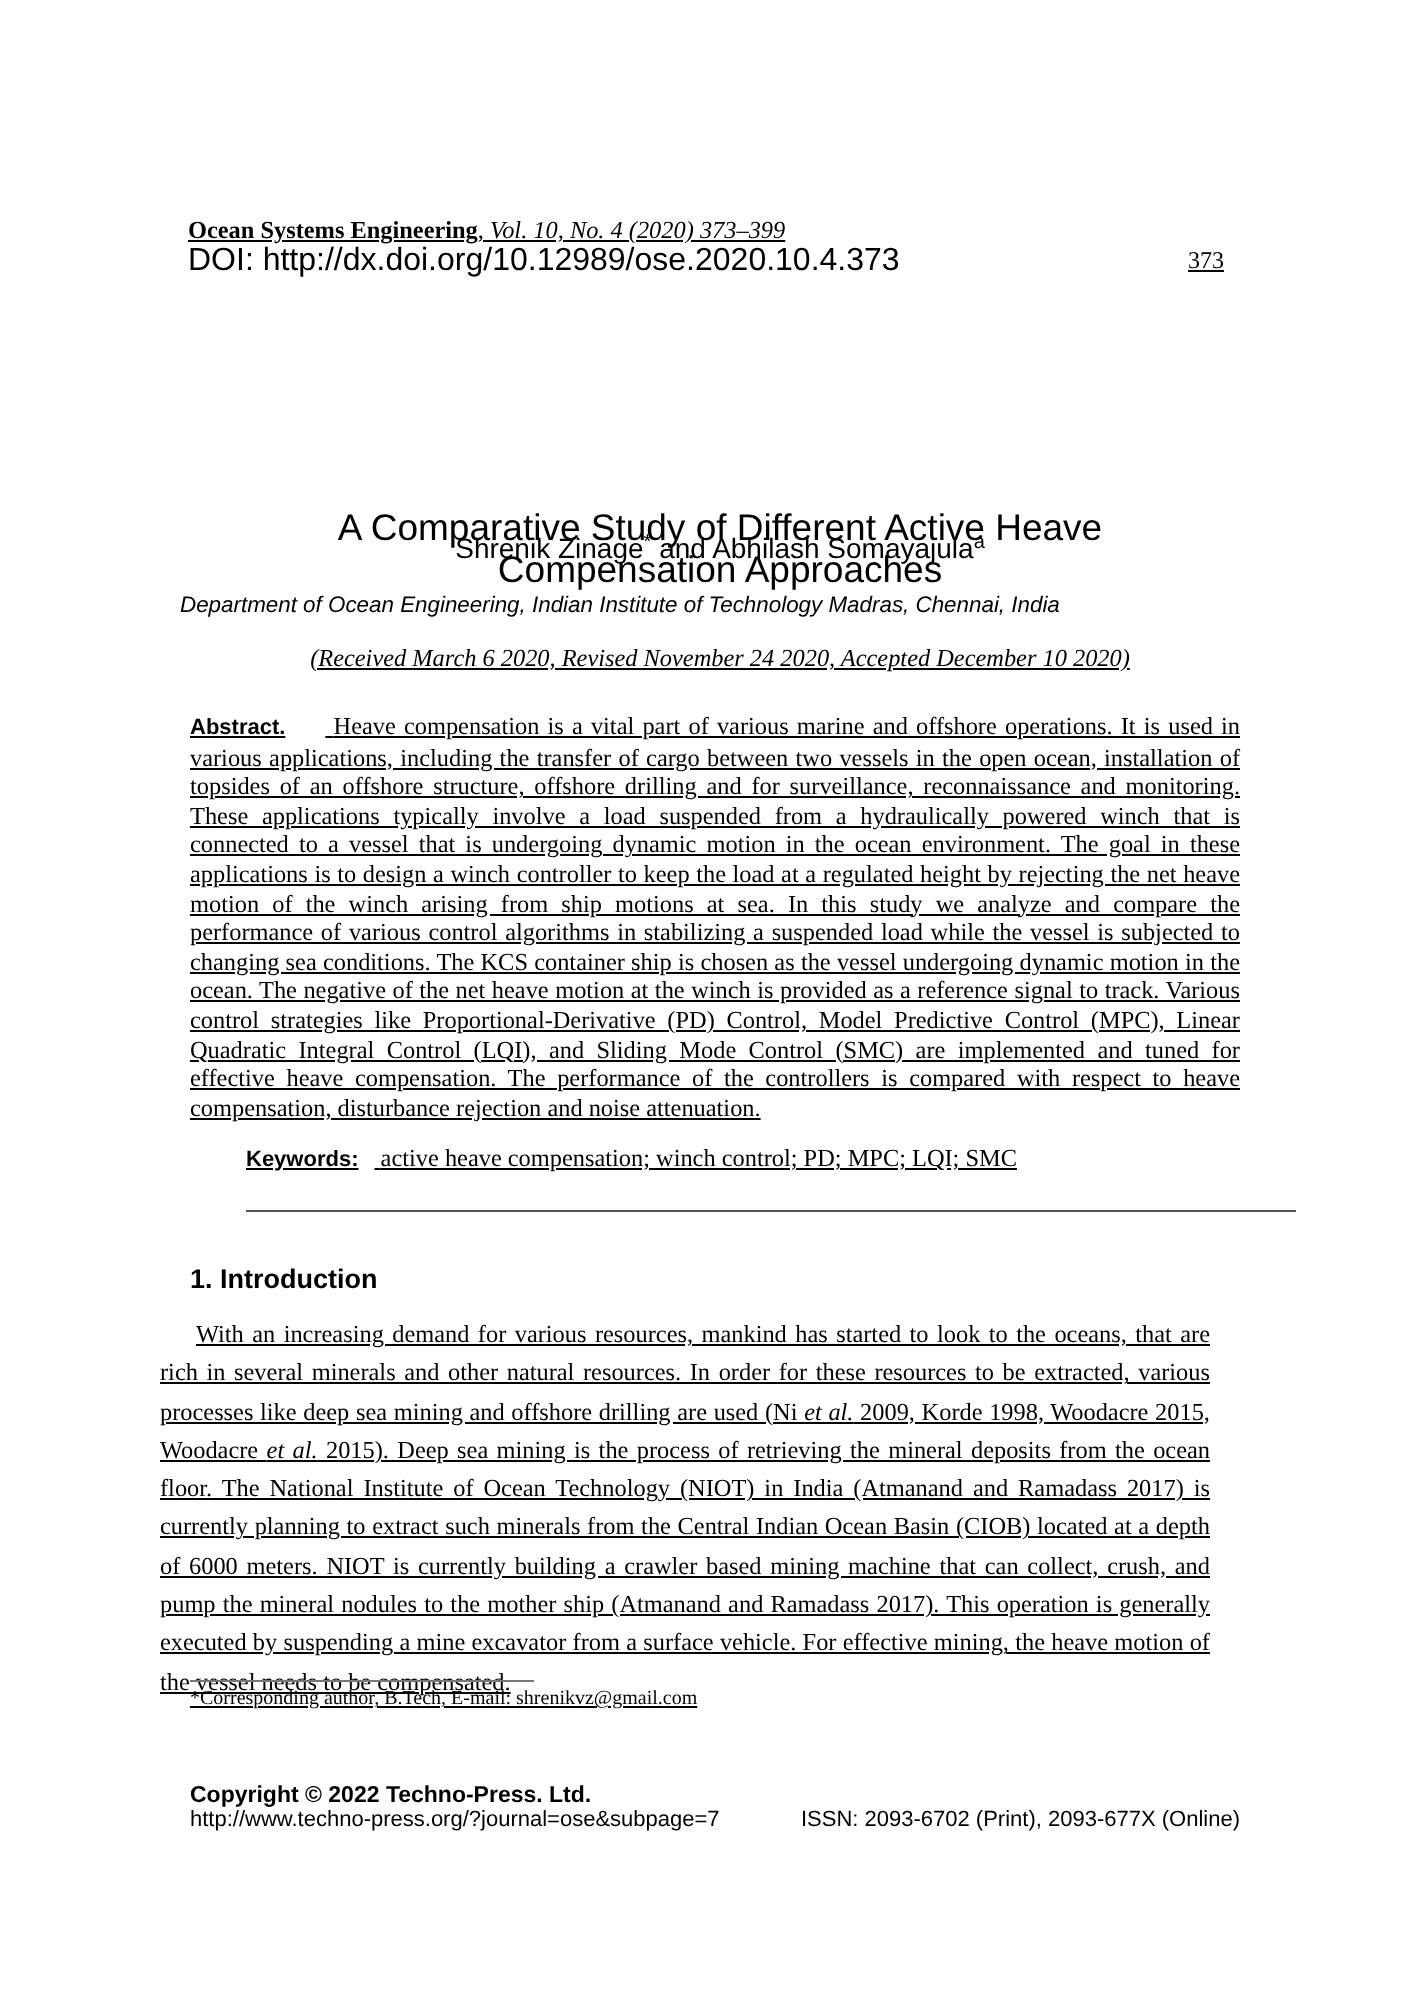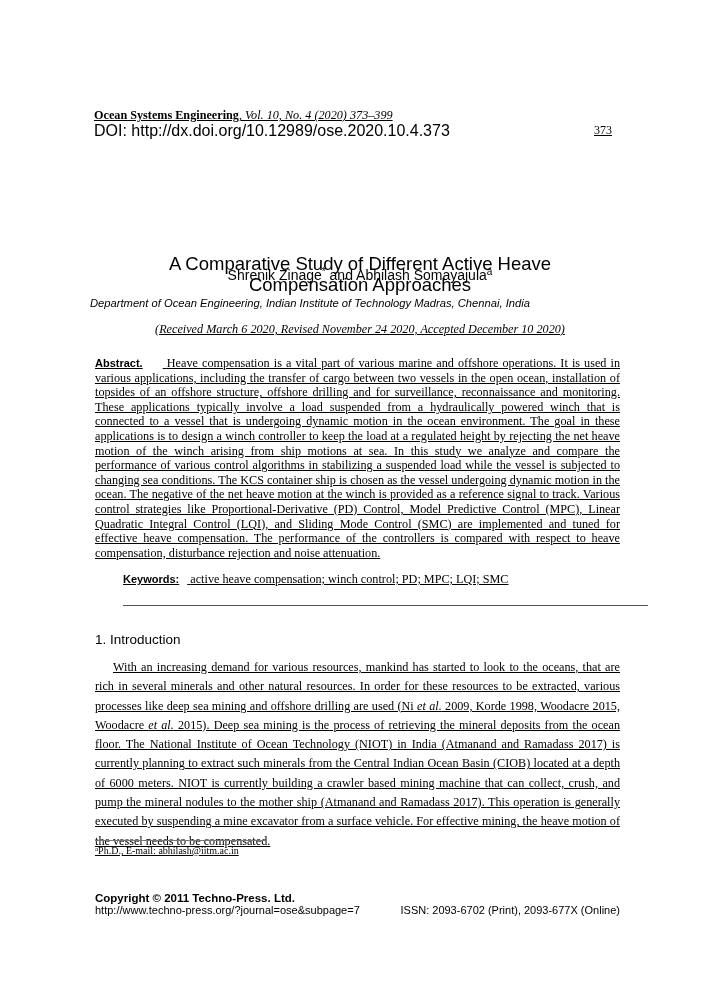--- a/index.html
+++ b/index.html
@@ -17,22 +17,22 @@
     #authors { left: 90px; width: 540px; top: 266px; text-align: center; font-size: 14px; }
     #authors sup { font-size: 10px; vertical-align: 5px; }
     #affiliation { left: 90px; width: 540px; top: 297px; font-size: 11.2px; font-style: italic; }
     #received { left: 90px; width: 540px; top: 322px; text-align: center; font-size: 12.2px; font-style: italic; }
 
     #abstract { left: 95px; width: 525px; top: 356px; font-size: 12.2px; line-height: 14.6px; text-align: justify; }
     #abstract .label { font-family: "Liberation Sans", "DejaVu Sans", sans-serif; font-weight: bold; font-size: 11px; margin-right: 20px; }
     #keywords { left: 95px; width: 525px; top: 572px; font-size: 12.2px; padding-bottom: 18px; border-bottom: 1.2px solid #555; margin-left: 28px; }
     #keywords .label { font-family: "Liberation Sans", "DejaVu Sans", sans-serif; font-weight: bold; font-size: 11px; margin-right: 8px; }
 
-    #section-heading { left: 95px; top: 632px; font-size: 13.5px; font-weight: normal; }
-    #intro { left: 95px; width: 525px; top: 658px; font-size: 12.2px; line-height: 19.3px; text-align: justify; text-indent: 18px; }
+    #section-heading { left: 95px; top: 632px; font-size: 13.5px; font-weight: bold; }
+    #intro { left: 80px; width: 525px; top: 658px; font-size: 12.2px; line-height: 19.3px; text-align: justify; text-indent: 18px; }
     #intro i { font-style: italic; }
 
     #footnote-rule { left: 95px; top: 840px; width: 172px; border-top: 1px solid #777; }
     #footnotes { left: 95px; top: 843px; font-size: 10px; line-height: 13.3px; }
     #footnotes sup { font-size: 7px; vertical-align: 3px; }
 
     #copyright { left: 95px; top: 892px; font-size: 11.5px; font-weight: bold; }
     #journal-url { left: 95px; top: 904px; font-size: 11px; }
     #issn { right: 93px; top: 904px; font-size: 11px; }
   </style>
@@ -64,18 +64,18 @@
   <span class="label">Keywords:</span>
   <span>active heave compensation; winch control; PD; MPC; LQI; SMC</span>
 </div>
 
 <div id="section-heading" class="abs sans">1. Introduction</div>
 
 <div id="intro" class="abs serif"><span>With an increasing demand for various resources, mankind has started to look to the oceans, that are rich in several minerals and other natural resources.  In order for these resources to be extracted, various processes like deep sea mining and offshore drilling are used (Ni </span><i>et al.</i><span> 2009, Korde 1998, Woodacre 2015, Woodacre </span><i>et al.</i><span> 2015).  Deep sea mining is the process of retrieving the mineral deposits from the ocean floor.  The National Institute of Ocean Technology (NIOT) in India (Atmanand and Ramadass 2017) is currently planning to extract such minerals from the Central Indian Ocean Basin (CIOB) located at a depth of 6000 meters.  NIOT is currently building a crawler based mining machine that can collect, crush, and pump the mineral nodules to the mother ship (Atmanand and Ramadass 2017).  This operation is generally executed by suspending a mine excavator from a surface vehicle.  For effective mining, the heave motion of the vessel needs to be compensated.</span></div>
 
 <div id="footnote-rule" class="abs"></div>
 <div id="footnotes" class="abs serif">
-  <div><sup>a</sup><span>Ph.D., E-mail: abhilash@iitm.ac.in</span></div>
+  <div>*Corresponding author, B.Tech, E-mail: shrenikvz@gmail.com</div>
 </div>
 
-<div id="copyright" class="abs sans">Copyright © 2011 Techno-Press. Ltd.</div>
+<div id="copyright" class="abs sans">Copyright © 2022 Techno-Press. Ltd.</div>
 <div id="journal-url" class="abs sans">http://www.techno-press.org/?journal=ose&amp;subpage=7</div>
 <div id="issn" class="abs sans">ISSN: 2093-6702 (Print), 2093-677X (Online)</div>
 
 </body></html>

